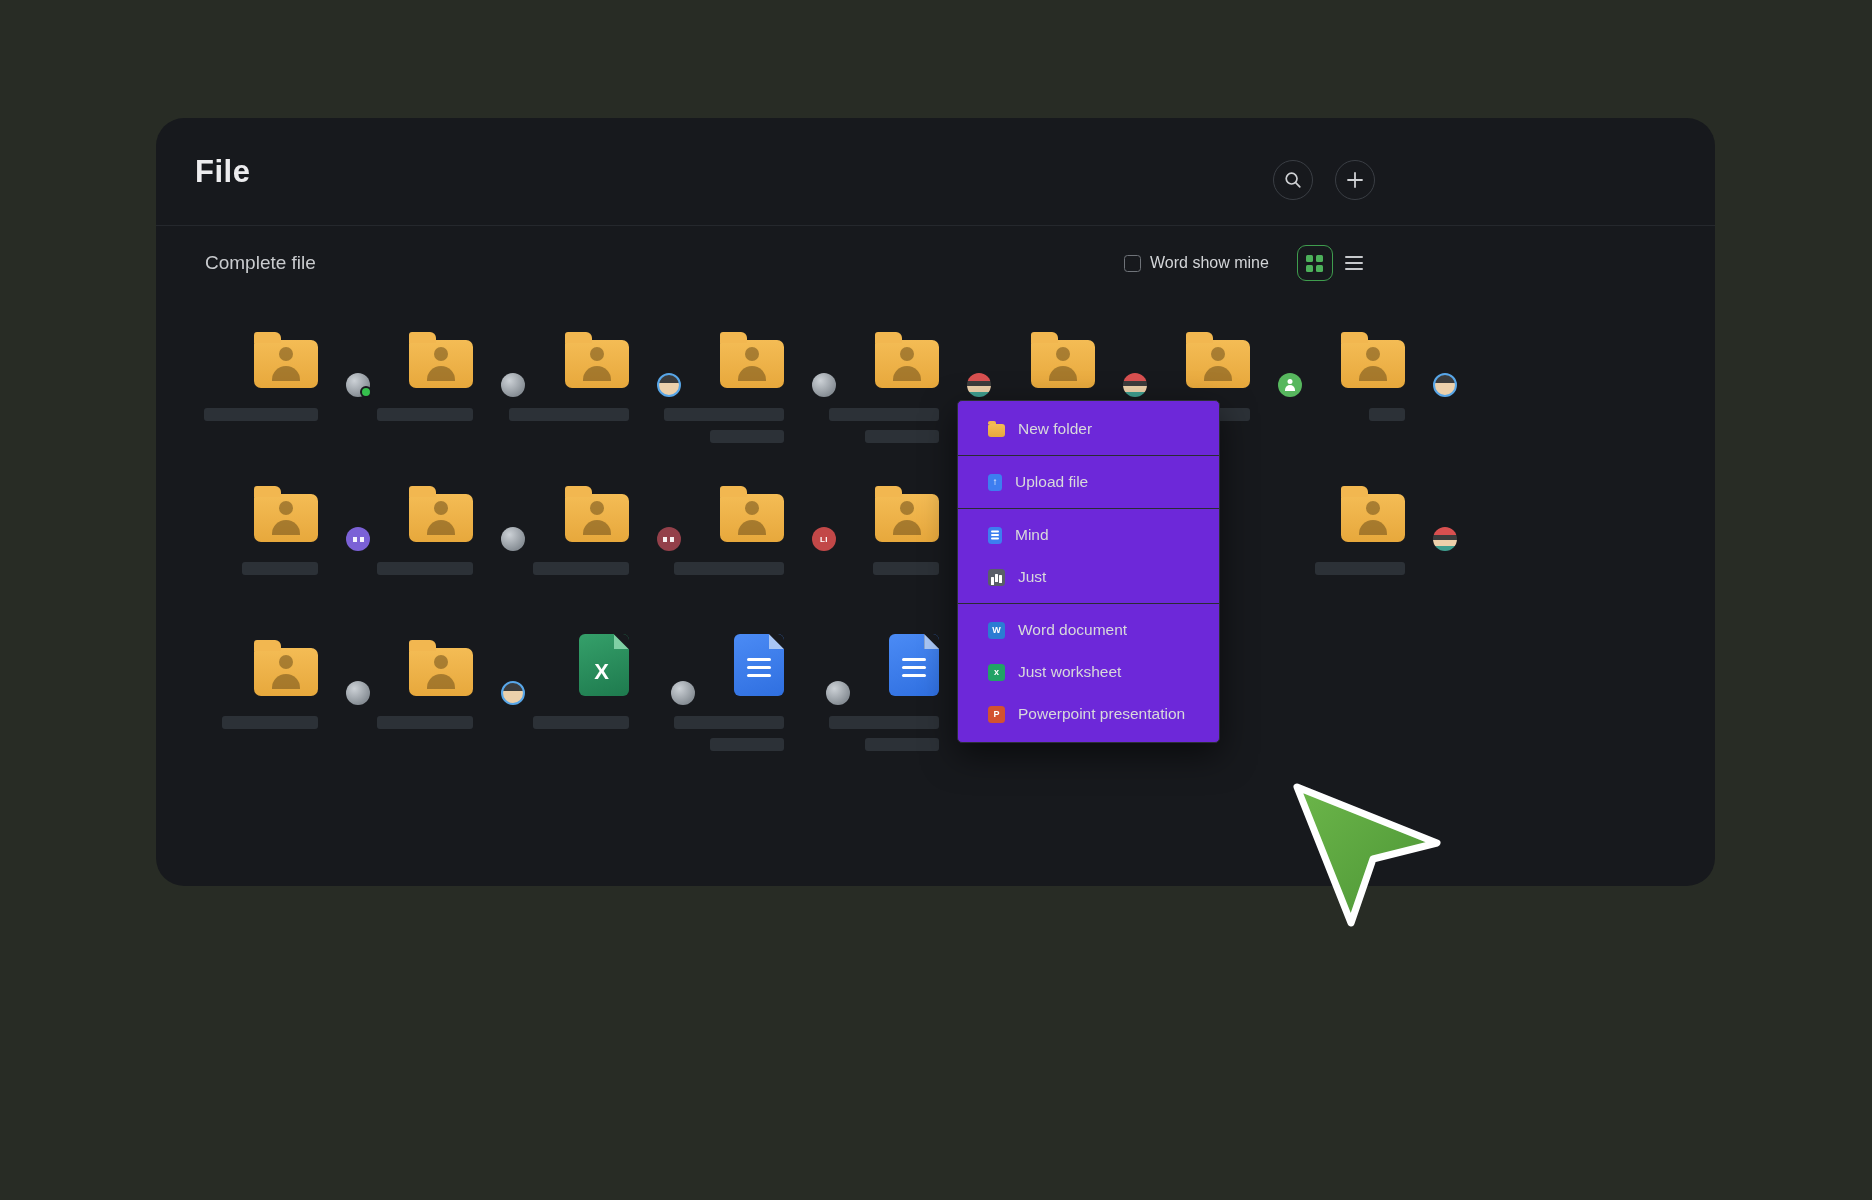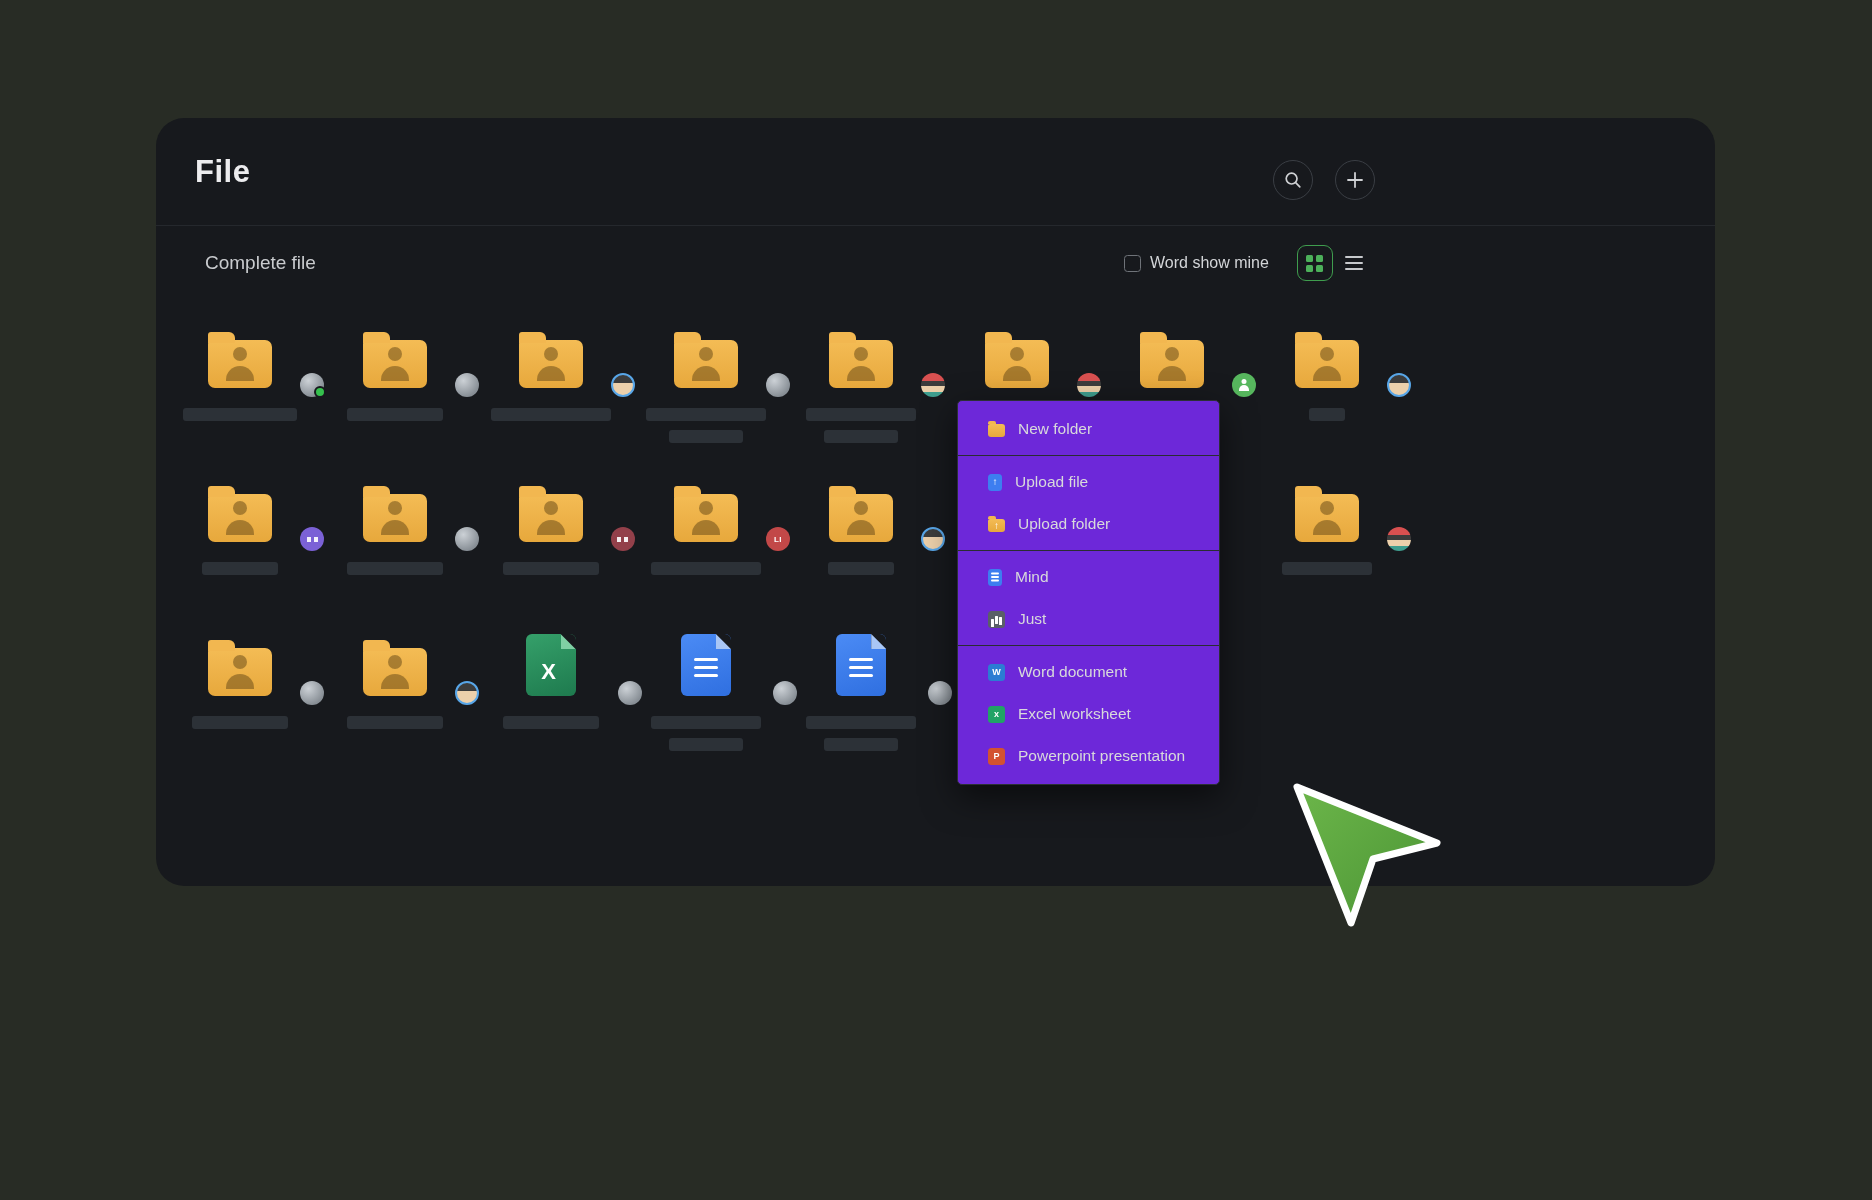--- a/index.html
+++ b/index.html
@@ -62,21 +62,21 @@
   .view-btn.active { border-color:#3f9d4e; margin-left:28px; }
   .grid-squares { display:grid; grid-template-columns:7px 7px; gap:3px; }
   .grid-squares i { width:7px; height:7px; background:#4cb05a; border-radius:1.5px; }
   .list-lines { display:flex; flex-direction:column; gap:4px; margin-left:6px; }
   .list-lines i { display:block; width:18px; height:2.2px; background:#c7c9cc; border-radius:1px; }
 
   
   .grid { position:absolute; left:0; top:204px; width:100%; height:500px; }
   .cell {
     position:absolute; width:156px;
-    display:flex; flex-direction:column; align-items:center;
+    display:flex; flex-direction:column; align-items:flex-end;
     cursor:pointer;
   }
   .icon-wrap {
     height:66px; display:flex; align-items:flex-end; justify-content:center;
     position:relative; margin-bottom:20px;
   }
   .bar { height:13px; border-radius:3px; background:#2c3137; }
   .bar + .bar { margin-top:9px; }
 
   
@@ -452,43 +452,39 @@
         <div class="menu-item">
           <span class="mi new-folder-icon"></span>
           <span class="mi-label">New folder</span>
         </div>
       </div>
       <div class="menu-group">
         <div class="menu-item">
           <span class="mi upload-file-icon"></span>
           <span class="mi-label">Upload file</span>
         </div>
-        <div class="menu-item">
-          <span class="mi upload-folder-icon"></span>
-          <span class="mi-label">Upload folder</span>
-        </div>
       </div>
       <div class="menu-group">
         <div class="menu-item">
           <span class="mi text-icon"></span>
           <span class="mi-label">Mind</span>
         </div>
         <div class="menu-item">
           <span class="mi chart-icon"></span>
           <span class="mi-label">Just</span>
         </div>
       </div>
       <div class="menu-group">
         <div class="menu-item">
           <span class="mi word-icon">W</span>
           <span class="mi-label">Word document</span>
         </div>
         <div class="menu-item">
           <span class="mi excel-icon">x</span>
-          <span class="mi-label">Excel worksheet</span>
+          <span class="mi-label">Just worksheet</span>
         </div>
         <div class="menu-item">
           <span class="mi powerpoint-icon">P</span>
           <span class="mi-label">Powerpoint presentation</span>
         </div>
       </div>
     </div>
 
 </div>
 

